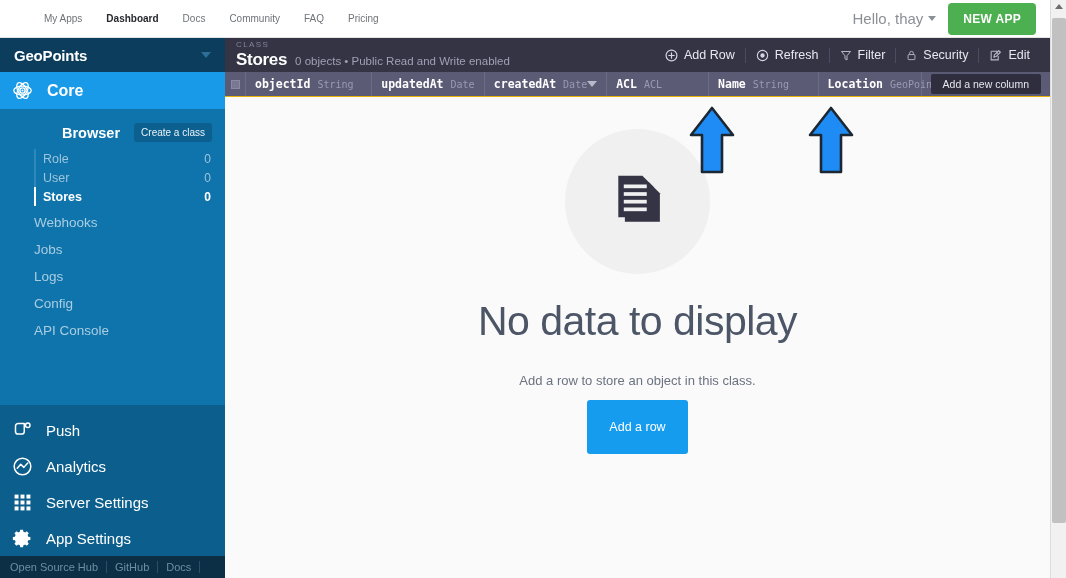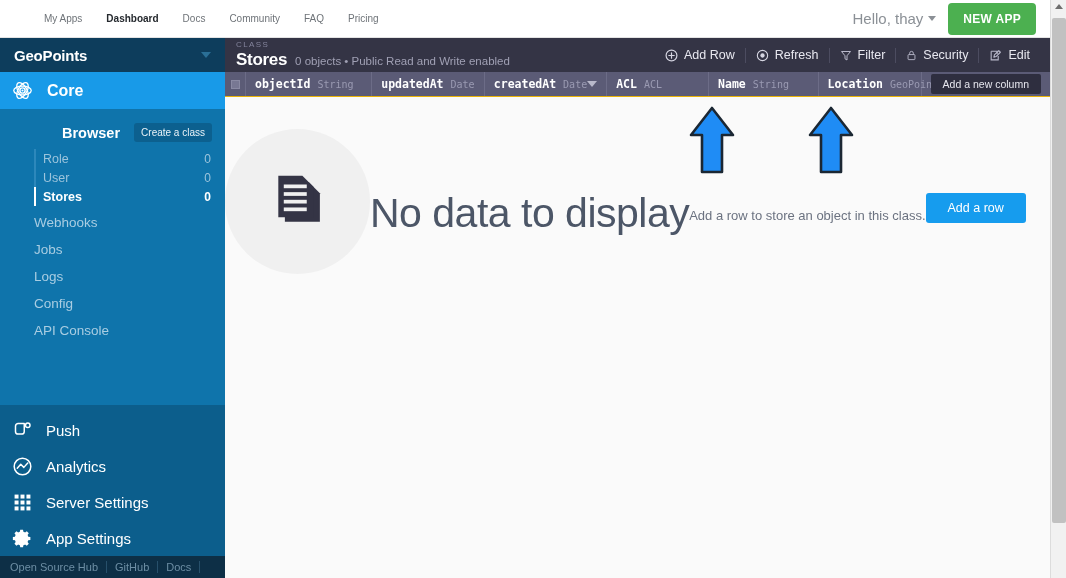--- a/index.html
+++ b/index.html
@@ -188,34 +188,34 @@
     background:#2e2e3f; color:#e6e6ee; font-size:10.5px; border:none;
     border-radius:2px; padding:4px 12px; cursor:pointer; white-space:nowrap;
   }
 
   
   .table-body {
     position:relative; height:480px; background:#fafafa;
   }
   .empty {
     position:absolute; top:32px; left:0; right:0;
-    display:flex; flex-direction:row; align-items:center;
+    display:flex; flex-direction:column; align-items:center;
   }
   .empty-circle {
     width:145px; height:145px; border-radius:50%; background:#f0f0f0;
     display:flex; align-items:center; justify-content:center;
   }
   .empty-title {
     font-size:41px; color:#4c5667; margin-top:24px; font-weight:normal;
     letter-spacing:-0.5px;
   }
   .empty-sub { font-size:13px; color:#6b7280; margin-top:28px; }
   .add-row-btn {
     margin-top:12px; background:#169cee; color:#fff; font-size:12.5px;
-    border:none; border-radius:3px; padding:8px 22px; cursor:pointer;
+    border:none; border-radius:3px; padding:20px 22px; cursor:pointer;
   }
 
   
   .arrow { position:absolute; }
 
   
   .scrollbar {
     position:absolute; top:0; right:0; width:16px; height:578px;
     background:#f1f1f1; border-left:1px solid #dcdcdc;
   }

